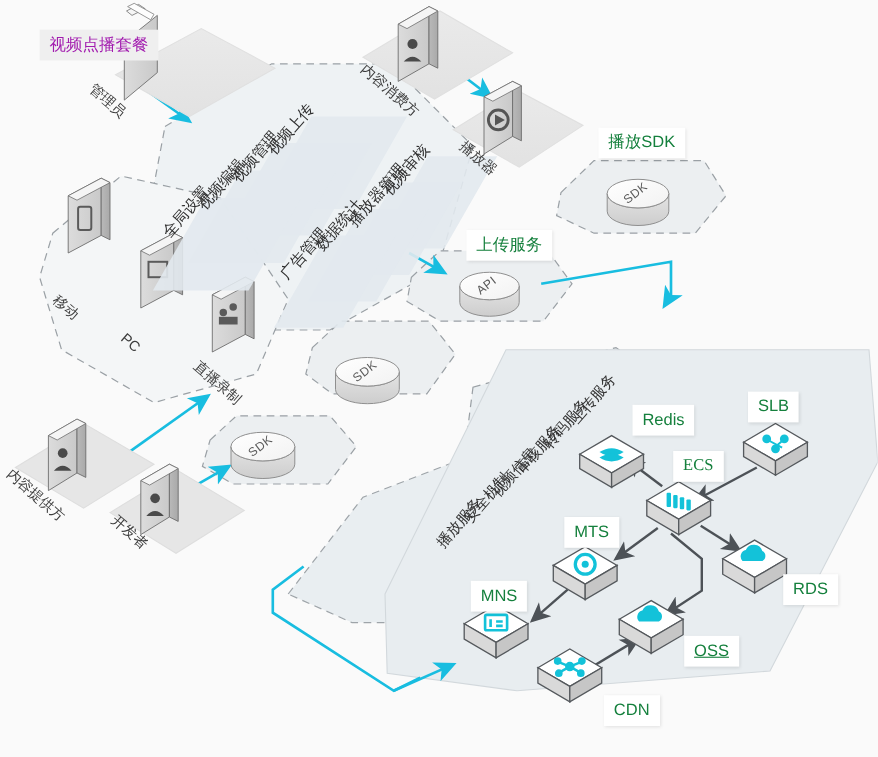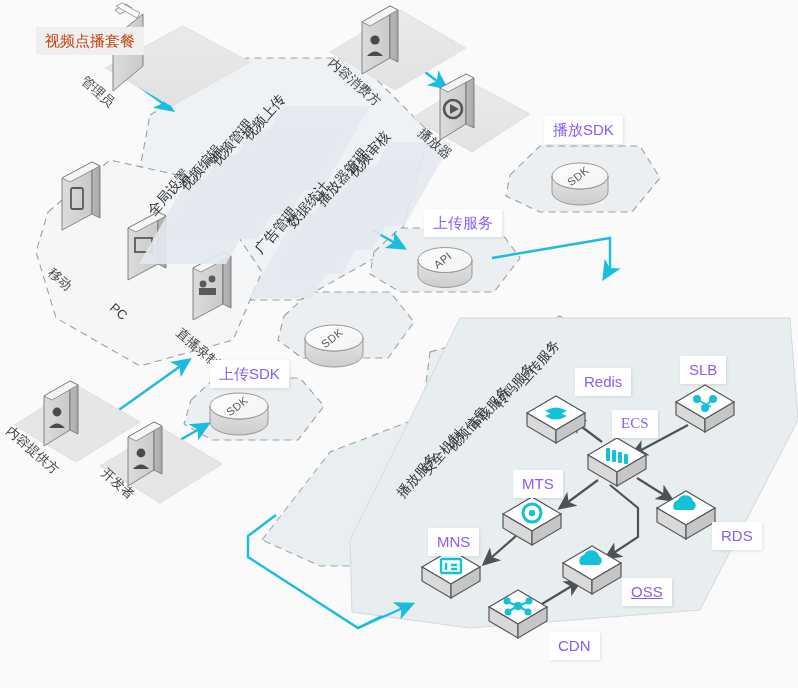--- a/index.html
+++ b/index.html
@@ -15,31 +15,31 @@
   }
   svg.layer {
     position: absolute; left: 0; top: 0;
     width: 798px; height: 688px;
     overflow: visible;
   }
   
   .chip {
     position: absolute;
     background: #ffffff;
-    color: #8b5cf6;
+    color: #15803d;
     font-size: 15px;
     line-height: 1;
     padding: 6px 9px 7px 9px;
     white-space: nowrap;
     box-shadow: 1px 1px 3px rgba(0,0,0,0.10);
     z-index: 40;
   }
   .chip.gray {
     background: #efefef;
-    color: #c2410c;
+    color: #a21caf;
     box-shadow: none;
   }
   .chip.cn { font-size: 15px; }
   .iso-actor {
     position: absolute;
     font-size: 13px;
     color: #3d3d3d;
     white-space: nowrap;
     transform-origin: 0 50%;
     z-index: 31;
@@ -385,21 +385,20 @@
   <div class="svc-text" style="left:400px; top:487px; transform:rotate(-49deg);">播放服务</div>
 
   <div class="sdk-text" style="left:566px; top:170px; transform:rotate(-38deg);">SDK</div>
   <div class="sdk-text" style="left:433px; top:254px; transform:rotate(-38deg);">API</div>
   <div class="sdk-text" style="left:320px; top:332px; transform:rotate(-38deg);">SDK</div>
   <div class="sdk-text" style="left:225px; top:400px; transform:rotate(-38deg);">SDK</div>
 
   <div class="chip gray cn" style="left:36px; top:27px;">视频点播套餐</div>
   <div class="chip cn" style="left:544px; top:116px;">播放SDK</div>
   <div class="chip cn" style="left:424px; top:209px;">上传服务</div>
-  <div class="chip cn" style="left:210px; top:360px;">上传SDK</div>
 
   <div class="chip" style="left:531px; top:368px;margin-left:44px;">Redis</div>
   <div class="chip" style="left:680px; top:356px;">SLB</div>
   <div class="chip" style="left:612px; top:410px;font-family:Liberation Serif, serif;">ECS</div>
   <div class="chip" style="left:513px; top:470px;">MTS</div>
   <div class="chip" style="left:712px; top:522px;">RDS</div>
   <div class="chip" style="left:428px; top:528px;">MNS</div>
   <div class="chip" style="left:622px; top:578px;text-decoration:underline;">OSS</div>
   <div class="chip" style="left:549px; top:632px;">CDN</div>
 

